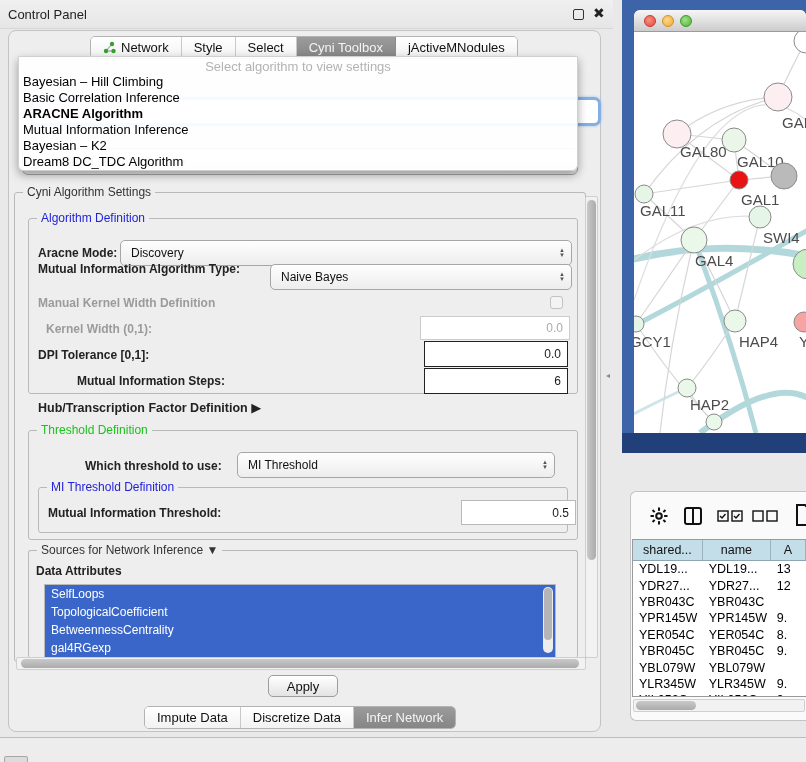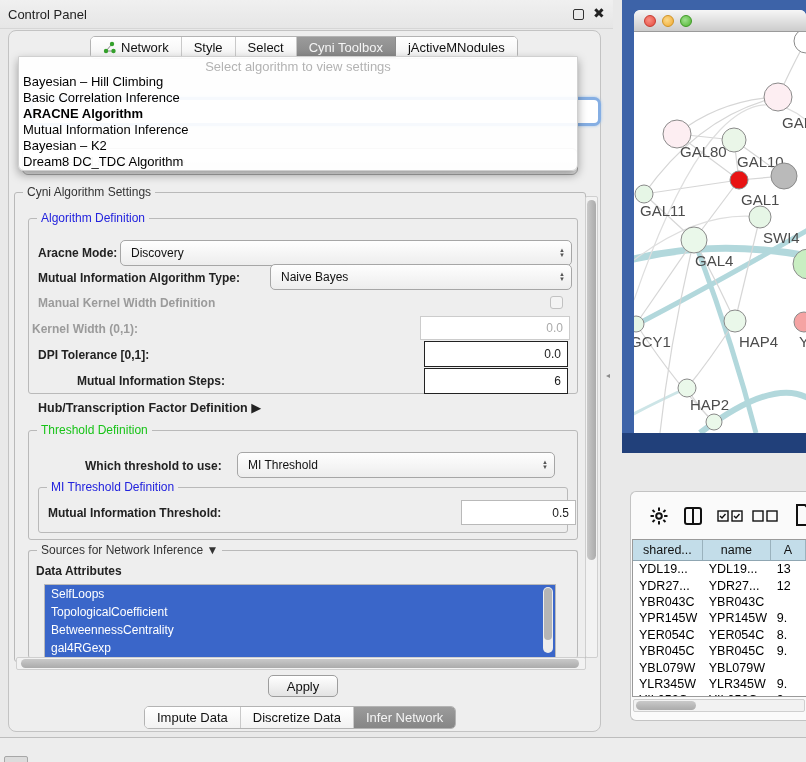--- a/index.html
+++ b/index.html
@@ -166,31 +166,31 @@
     <span class="gb-title t-blue">Algorithm Definition</span>
   </div>
   <span class="lbl" style="left:38px;top:246px;">Aracne Mode:</span>
   <div class="combo" style="left:120px;top:240px;width:452px;height:26px;">
     <span>Discovery</span>
     <span class="stepper">
         <span>▲</span>
         <span>▼</span>
       </span>
   </div>
-  <span class="lbl" style="left:38px;top:271px;">Mutual Information Algorithm Type:</span>
+  <span class="lbl" style="left:38px;top:262px;">Mutual Information Algorithm Type:</span>
   <div class="combo" style="left:270px;top:264px;width:302px;height:26px;">
     <span>Naive Bayes</span>
     <span class="stepper">
         <span>▲</span>
         <span>▼</span>
       </span>
   </div>
   <span class="lbl dis" style="left:38px;top:296px;">Manual Kernel Width Definition</span>
   <span class="checkbox" style="left:550px;top:296px;"></span>
-  <span class="lbl dis" style="left:20px;top:322px;padding-left:12px;">Kernel Width (0,1):</span>
+  <span class="lbl dis" style="left:34px;top:322px;padding-left:12px;">Kernel Width (0,1):</span>
   <div class="field dis" style="left:420px;top:316px;width:150px;height:24px;">0.0</div>
   <span class="lbl" style="left:38px;top:348px;">DPI Tolerance [0,1]:</span>
   <div class="field focus" style="left:424px;top:341px;width:144px;height:26px;">0.0</div>
   <span class="lbl" style="left:38px;top:374px;padding-left:39px;">Mutual Information Steps:</span>
   <div class="field focus" style="left:424px;top:368px;width:144px;height:26px;">6</div>
 
   <span class="lbl" style="left:38px;top:400px;font-size:12.5px;">
     <span>Hub/Transcription Factor Definition</span>
     <span style="font-size:13px;"> ▶</span>
   </span>

